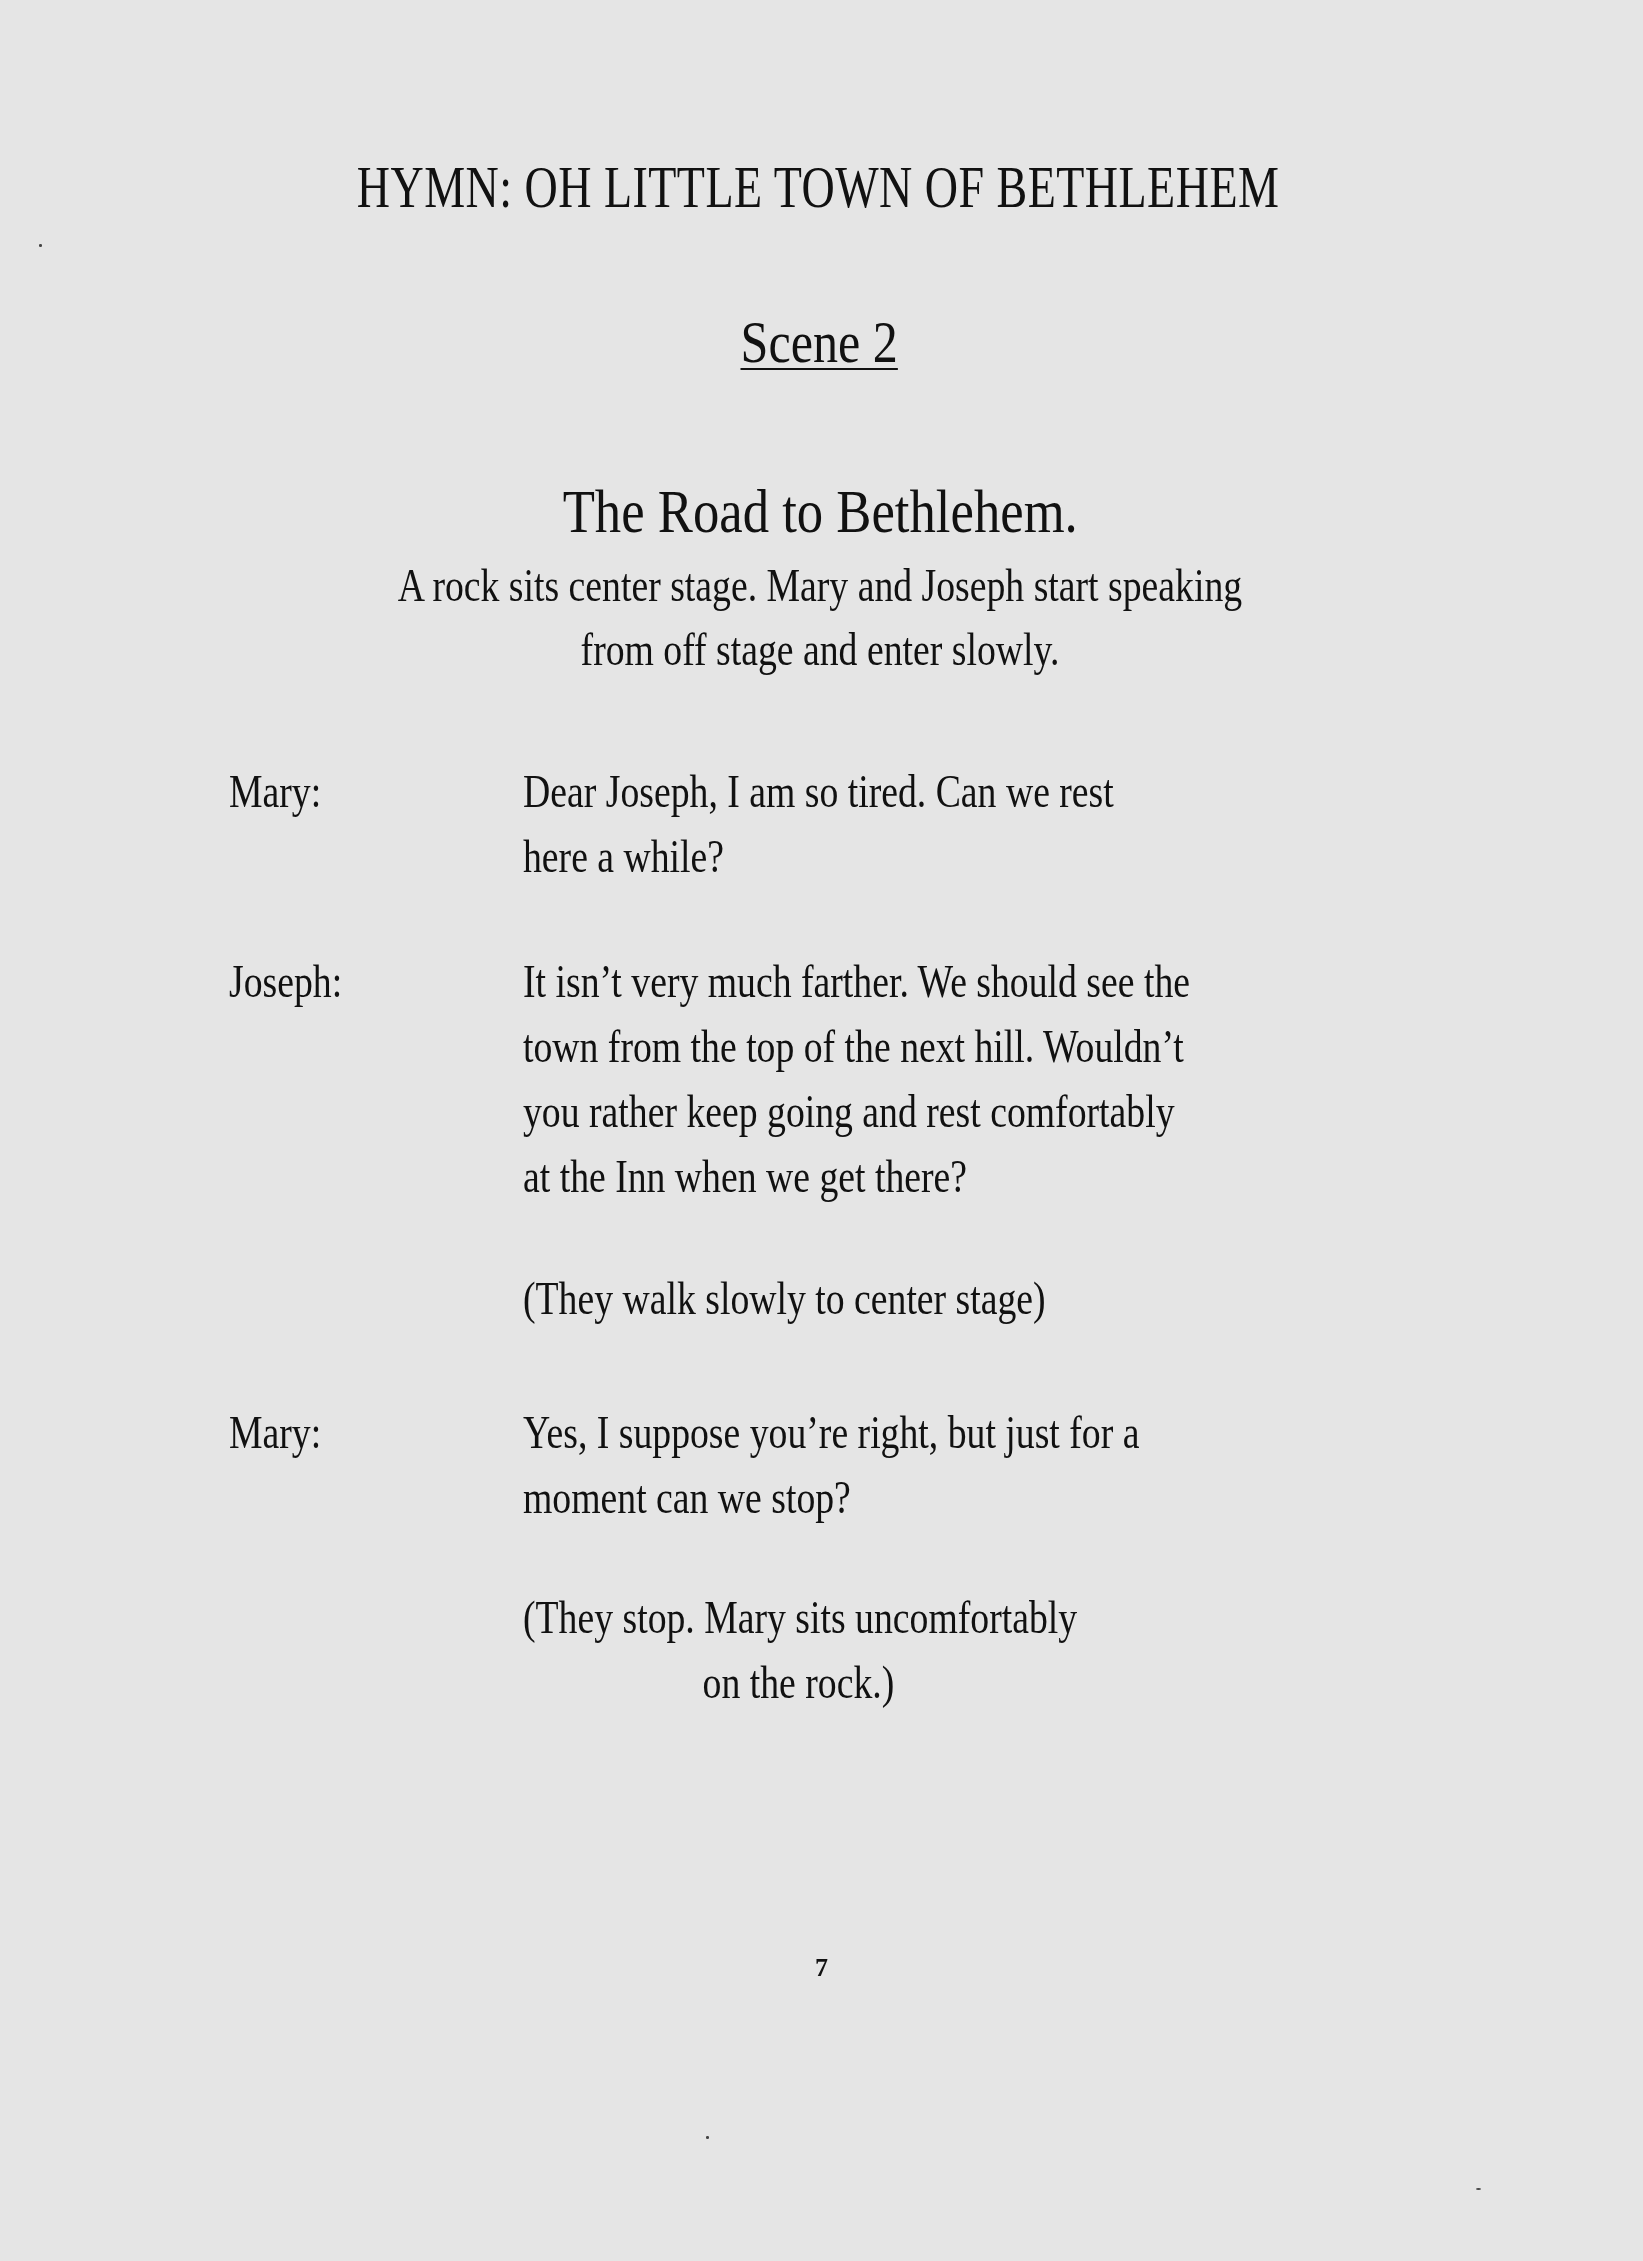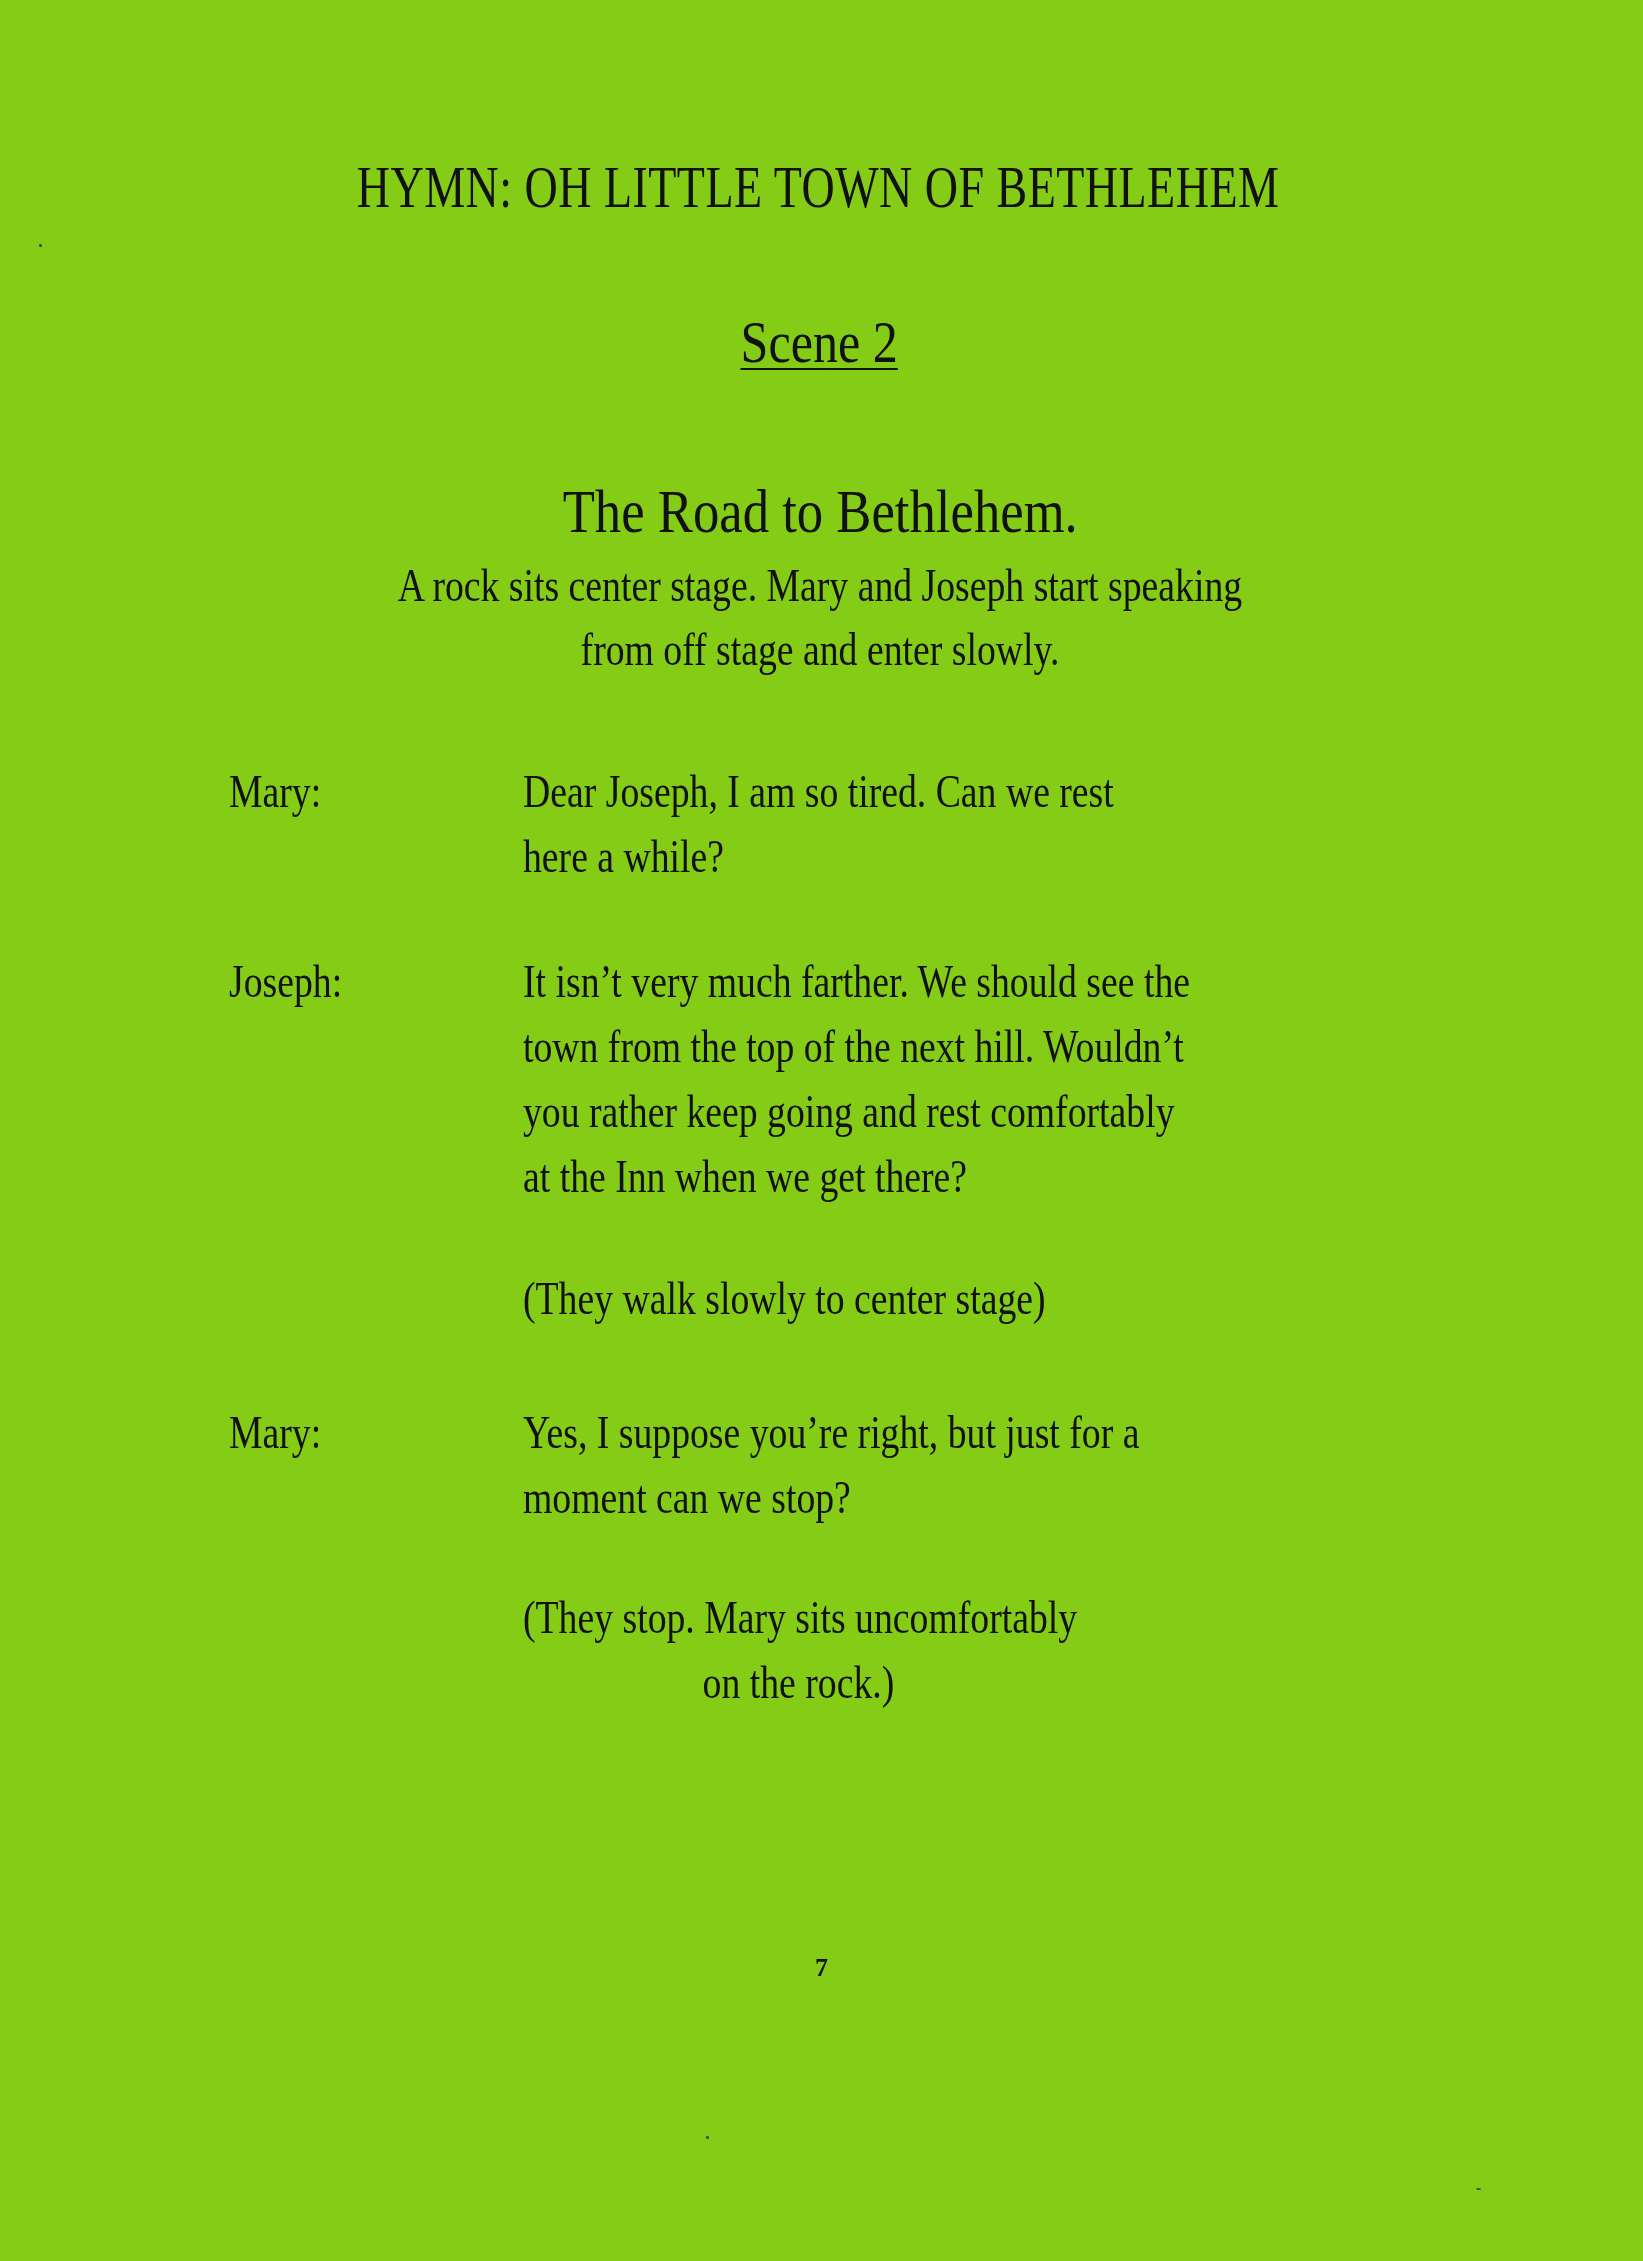--- a/index.html
+++ b/index.html
@@ -13,21 +13,21 @@
       position: relative;
       overflow: hidden;
       color: #111111;
       font-family: "Liberation Serif", "DejaVu Serif", serif;
     }
     .page {
       position: absolute;
       left: 0; top: 0;
       width: 1643px;
       height: 2261px;
-      background: #84cc16;
+      background: #e5e5e5;
     }
     .center-line {
       position: absolute;
       left: 0;
       width: 1643px;
       text-align: center;
       white-space: nowrap;
     }
     .hymn-title {
       top: 153px;

